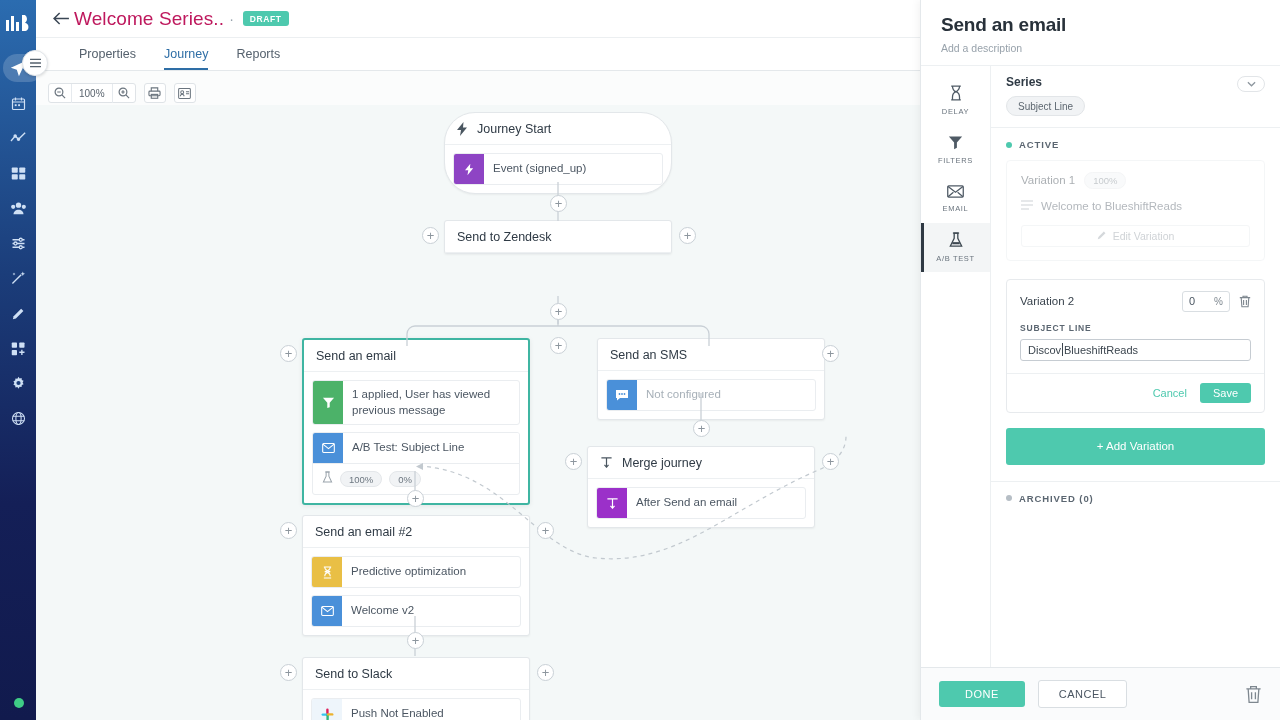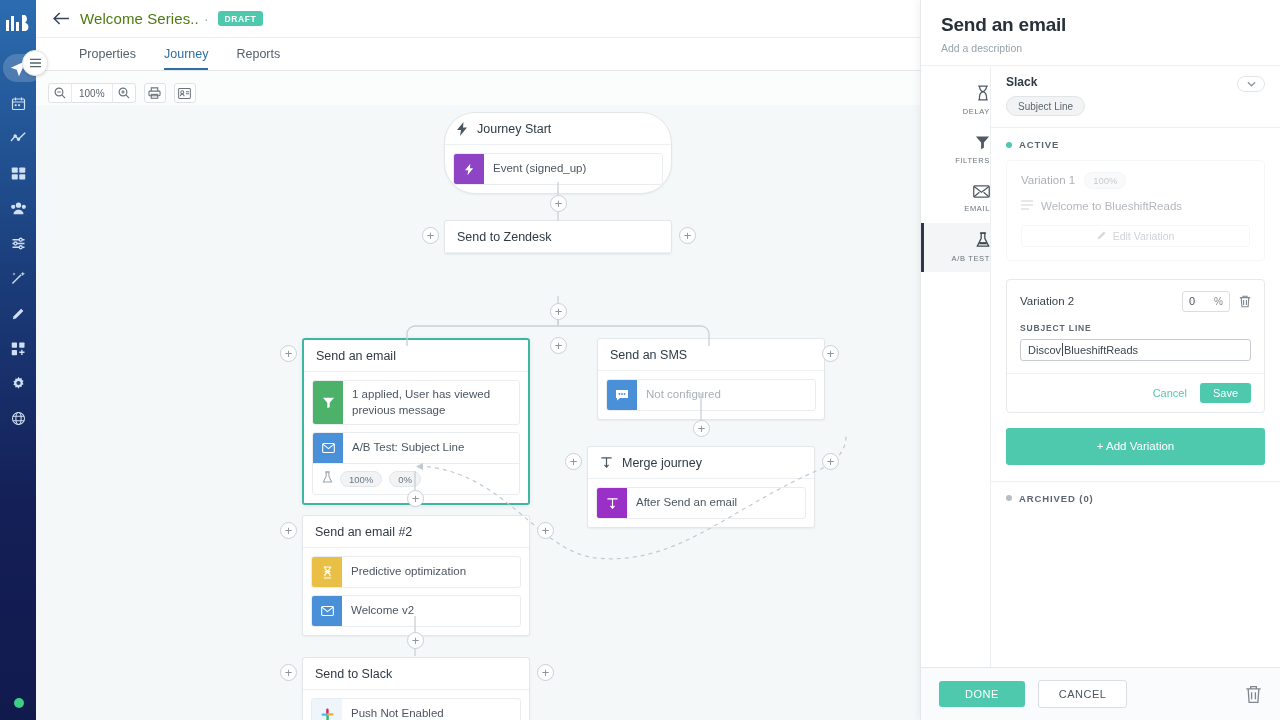--- a/index.html
+++ b/index.html
@@ -43,21 +43,21 @@
     box-shadow: 0 1px 3px rgba(0,0,0,.14);
   }
 
   
   .topbar {
     position: absolute; left: 36px; top: 0; right: 0; height: 38px;
     background: #fff; border-bottom: 1px solid #eceff1;
     display: flex; align-items: center; padding-left: 12px; z-index: 20;
   }
   .back-arrow { width: 26px; height: 26px; display:flex; align-items:center; justify-content:center; color:#3a4654; }
-  .journey-title { font-size: 15px; color: #4d7c0f; margin-left: 6px; letter-spacing: .1px; }
+  .journey-title { font-size: 19px; color: #be185d; margin-left: 0; letter-spacing: .1px; }
   .title-dot { color: #98a3ad; margin-left: 5px; font-size: 14px; }
   .draft-badge {
     margin-left: 9px; background: #4ec9ae; color: #fff; font-size: 8.5px;
     font-weight: bold; letter-spacing: .6px; padding: 3px 7px 2.5px; border-radius: 3px;
   }
 
   
   .tabbar {
     position: absolute; left: 36px; top: 38px; right: 0; height: 33px;
     background: #fff; border-bottom: 1px solid #e4e8eb;
@@ -130,21 +130,21 @@
   }
   .panel-head { padding: 14px 20px 11px; border-bottom: 1px solid #edf0f2; }
   .panel-title { font-size: 19px; color: #28313a; font-weight: bold; letter-spacing: -.2px; }
   .panel-sub { font-size: 10.5px; color: #98a2ab; margin-top: 6px; }
   .panel-mid { flex: 1; display: flex; min-height: 0; }
   .panel-tabs {
     width: 70px; border-right: 1px solid #edf0f2; padding-top: 10px;
     display: flex; flex-direction: column; background: #fff;
   }
   .ptab {
-    height: 49px; display: flex; flex-direction: column; align-items: flex-end; justify-content: center;
+    height: 49px; display: flex; flex-direction: column; align-items: center; justify-content: center;
     gap: 4px; color: #5b6671; position: relative;
   }
   .ptab span { font-size: 7.5px; letter-spacing: .65px; color: #6a747e; }
   .ptab.active { background: #f3f5f6; }
   .ptab.active::before {
     content: ""; position: absolute; left: 0; top: 0; bottom: 0; width: 3px; background: #2f3943;
   }
   .panel-content { flex: 1; overflow: hidden; background: #fff; }
   .setup-bar {
     padding: 9px 15px 11px; border-bottom: 1px solid #edf0f2;
@@ -613,21 +613,21 @@
                 <path d="M3.6 1h5.8"></path>
                 <path d="M3 10.5h7" stroke-width="2"></path>
             </svg>
           </span>
           <span>A/B TEST</span>
         </div>
       </div>
 
       <div class="panel-content">
         <div class="setup-bar">
-          <div class="setup-title">Slack</div>
+          <div class="setup-title">Series</div>
           <div class="setup-chip">Subject Line</div>
           <div class="chev-btn">
             <svg width="9" height="6" viewBox="0 0 10 6" fill="none" stroke="#8d969e" stroke-width="1.4">
                 <path d="M1 1l4 4 4-4"></path>
               </svg>
           </div>
         </div>
 
         <div class="sect">
           <div class="sect-hd">

